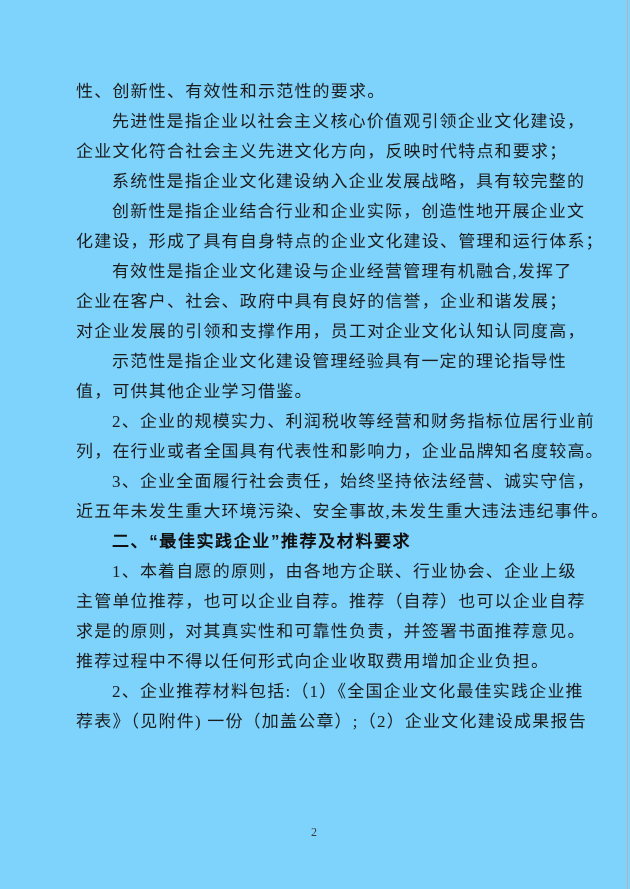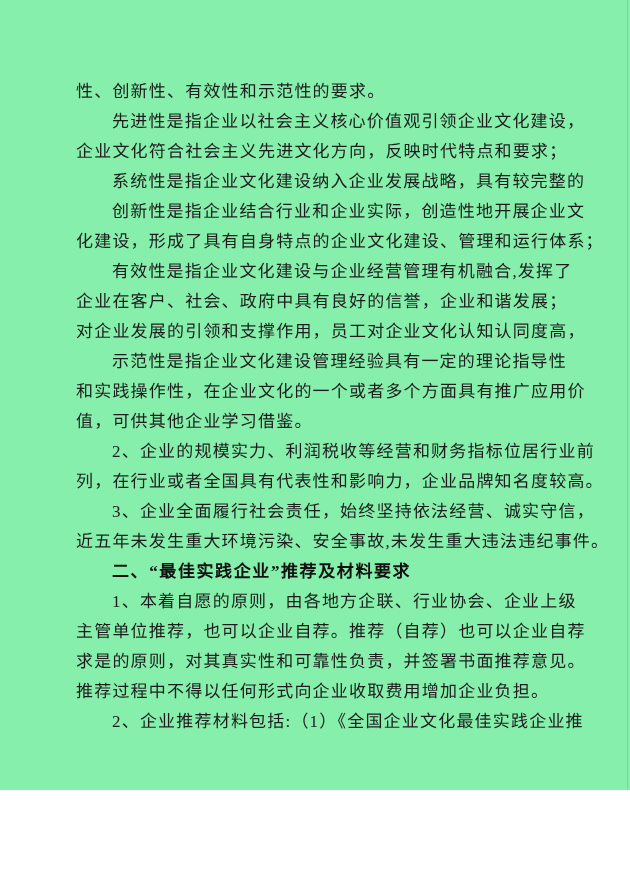--- a/index.html
+++ b/index.html
@@ -3,22 +3,22 @@
 <meta charset="utf-8">
 <style>
   html, body {
     margin: 0;
     padding: 0;
     background: #ffffff;
   }
   .page {
     position: relative;
     width: 630px;
-    height: 790px;
-    background: #86efac;
+    height: 889px;
+    background: #7dd3fc;
     overflow: hidden;
   }
   .content {
     position: absolute;
     top: 77px;
     left: 76px;
     width: 490px;
   }
   .paragraph {
     margin: 0;
@@ -30,21 +30,21 @@
     font-size: 17px;
     letter-spacing: 1.2px;
     color: #1c1c1c;
     white-space: nowrap;
     font-family: "Liberation Serif", "DejaVu Serif", serif;
   }
   .line.indent {
     padding-left: 36px;
   }
   .paragraph.heading .line {
-    font-family: Liberation Serif, serif;
+    font-family: Liberation Sans, sans-serif;
     font-weight: bold;
     letter-spacing: 1.6px;
     color: #111111;
   }
   .footer {
     position: absolute;
     top: 822px;
     left: 0;
     width: 628px;
     text-align: center;
@@ -82,21 +82,20 @@
         <div class="line indent">创新性是指企业结合行业和企业实际，创造性地开展企业文</div>
         <div class="line">化建设，形成了具有自身特点的企业文化建设、管理和运行体系；</div>
       </div>
       <div class="paragraph body">
         <div class="line indent">有效性是指企业文化建设与企业经营管理有机融合,发挥了</div>
         <div class="line">企业在客户、社会、政府中具有良好的信誉，企业和谐发展；</div>
         <div class="line">对企业发展的引领和支撑作用，员工对企业文化认知认同度高，</div>
       </div>
       <div class="paragraph body">
         <div class="line indent">示范性是指企业文化建设管理经验具有一定的理论指导性</div>
-        <div class="line">和实践操作性，在企业文化的一个或者多个方面具有推广应用价</div>
         <div class="line">值，可供其他企业学习借鉴。</div>
       </div>
       <div class="paragraph body">
         <div class="line indent">2、企业的规模实力、利润税收等经营和财务指标位居行业前</div>
         <div class="line">列，在行业或者全国具有代表性和影响力，企业品牌知名度较高。</div>
       </div>
       <div class="paragraph body">
         <div class="line indent">3、企业全面履行社会责任，始终坚持依法经营、诚实守信，</div>
         <div class="line">近五年未发生重大环境污染、安全事故,未发生重大违法违纪事件。</div>
       </div>
@@ -104,19 +103,20 @@
         <div class="line indent">二、“最佳实践企业”推荐及材料要求</div>
       </div>
       <div class="paragraph body">
         <div class="line indent">1、本着自愿的原则，由各地方企联、行业协会、企业上级</div>
         <div class="line">主管单位推荐，也可以企业自荐。推荐（自荐）也可以企业自荐</div>
         <div class="line">求是的原则，对其真实性和可靠性负责，并签署书面推荐意见。</div>
         <div class="line">推荐过程中不得以任何形式向企业收取费用增加企业负担。</div>
       </div>
       <div class="paragraph body">
         <div class="line indent">2、企业推荐材料包括:（1）《全国企业文化最佳实践企业推</div>
+        <div class="line">荐表》（见附件) 一份（加盖公章）;（2）企业文化建设成果报告</div>
       </div>
     </div>
   <div class="footer">
     <span class="page-number">2</span>
   </div>
   <div class="edge-line"></div>
 </div>
 
 </body></html>

